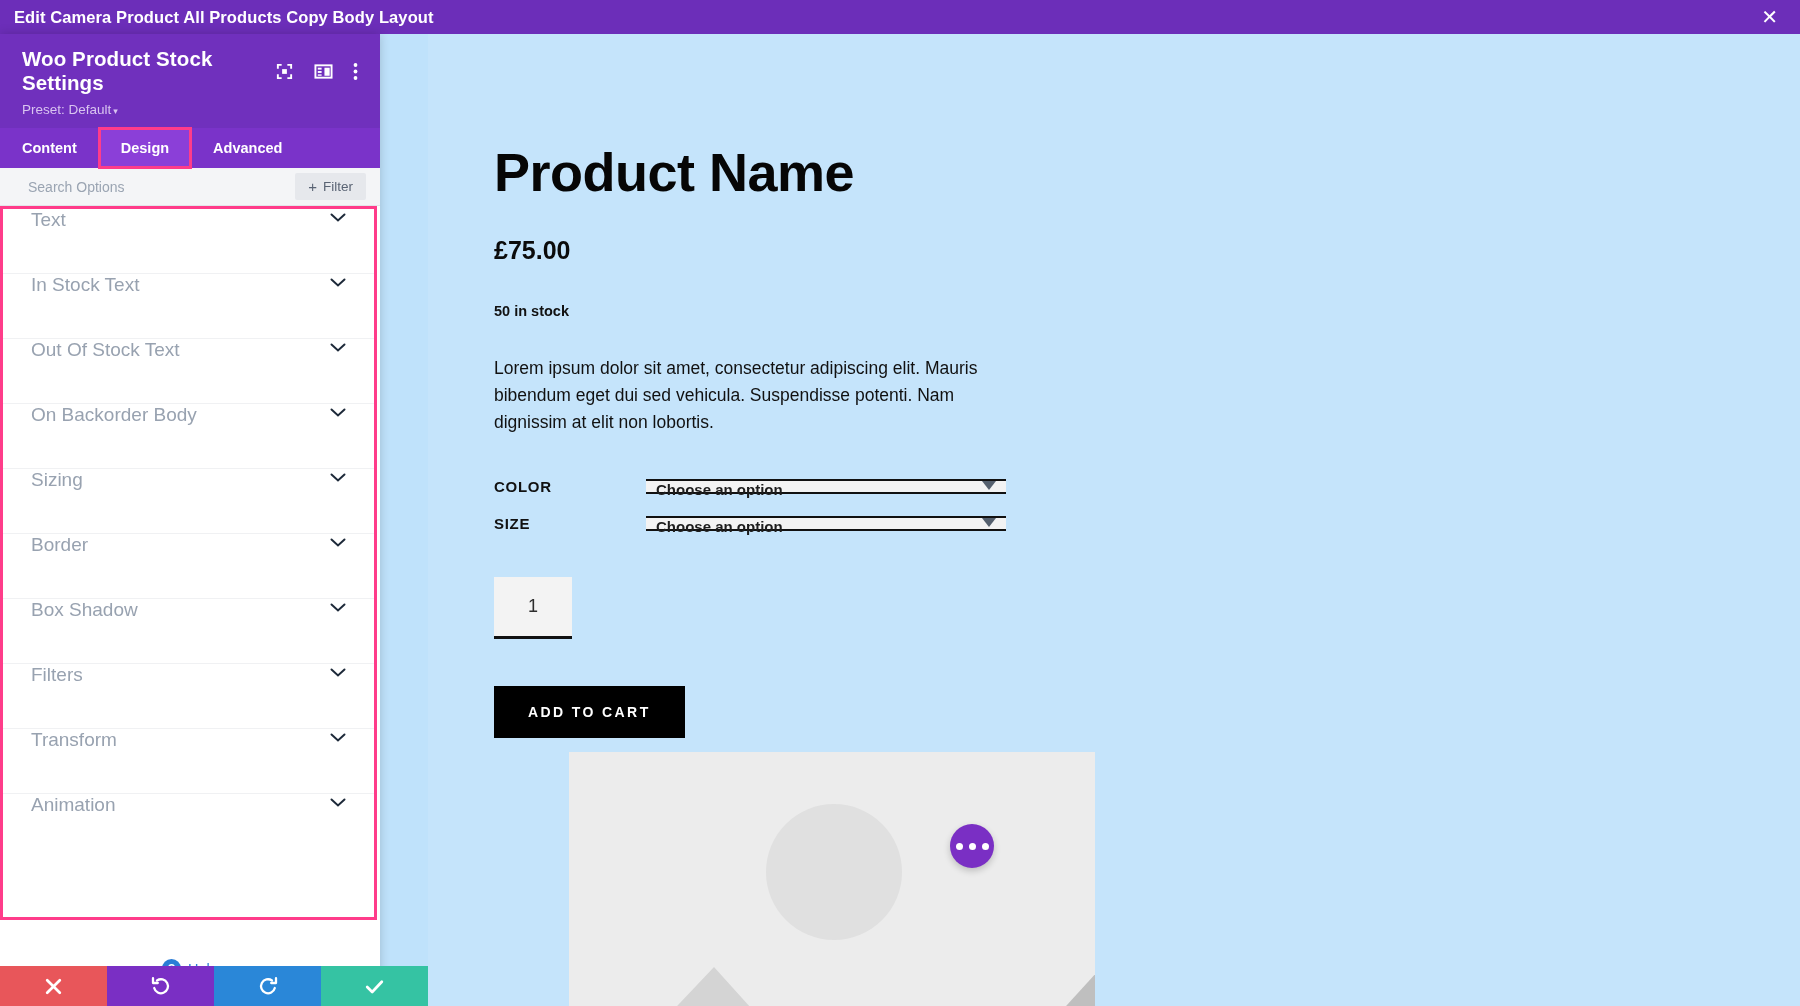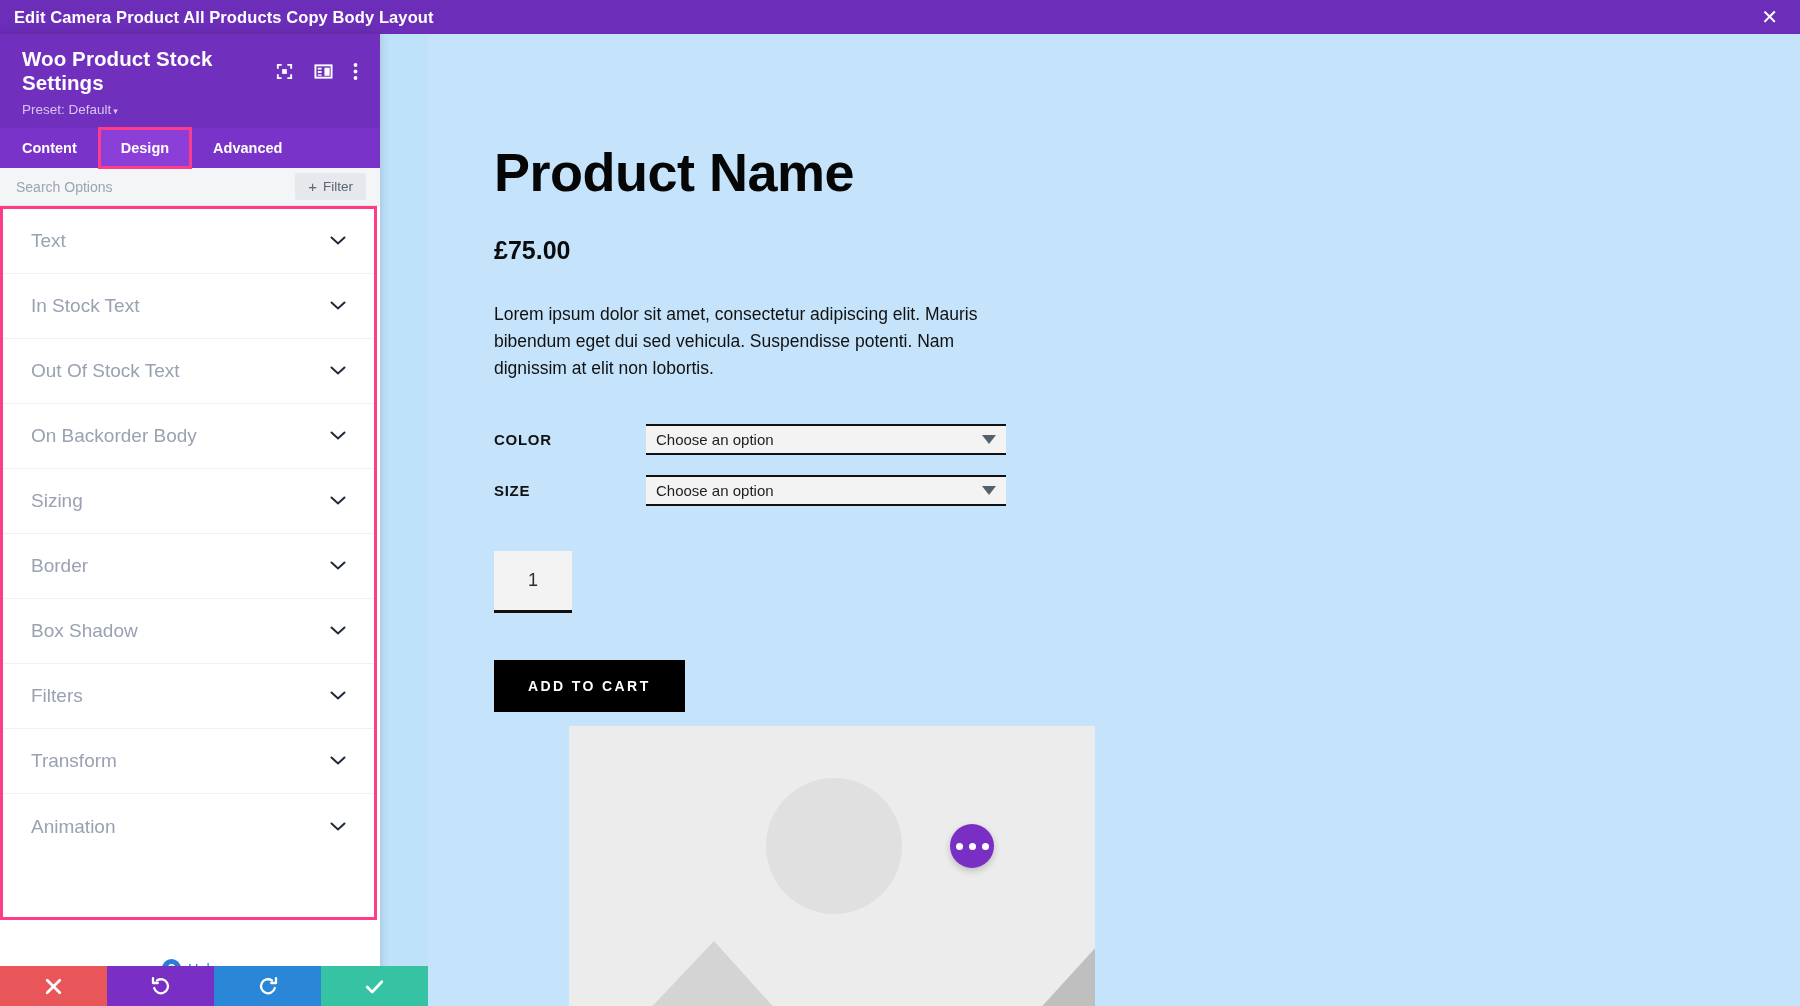--- a/index.html
+++ b/index.html
@@ -58,21 +58,21 @@
   .tab.active { background: #8b3fd8; }
   .tab.highlight {
     outline: 3px solid #ff3c8a; outline-offset: -2px;
     box-shadow: 0 0 0 1px #ff3c8a;
   }
 
   
   .searchrow {
     display: flex; align-items: center; height: 38px;
     background: #f4f5f7; border-bottom: 1px solid #e3e5e9;
-    padding-left: 16px; padding-right: 4px;
+    padding-left: 28px; padding-right: 4px;
   }
   .search-input {
     border: 0; background: transparent; outline: none;
     font-family: "Liberation Sans", sans-serif;
     font-size: 14px; color: #5a6474; flex: 1; height: 100%;
   }
   .search-input::placeholder { color: #9aa4b2; }
   .filter-btn {
     display: flex; align-items: center; gap: 6px;
     background: #e6e8ec; color: #5a6474; font-size: 13.5px;
@@ -82,21 +82,21 @@
   .filter-btn .plus { font-size: 15px; line-height: 1; }
 
   
   .acc-wrap {
     flex: 1; overflow: hidden; position: relative;
     border: 3px solid #ff3c8a; border-top: 3px solid #ff3c8a;
     margin: 0 3px 0 0;
   }
   .acc-scroll { height: 100%; overflow-y: auto; background: #fff; }
   .acc-item {
-    display: flex; align-items: center; justify-content: space-between;
+    display: flex; align-items: flex-start; justify-content: space-between;
     height: 65px; padding: 0 28px 0 28px;
     border-bottom: 1px solid #f0f1f3; cursor: pointer; background: #fff;
   }
   .acc-item:last-child { border-bottom: 0; }
   .acc-label { font-size: 19px; color: #98a2b0; font-weight: 400; }
   .acc-chevron { color: #1d2939; }
 
   
   .panel-bottom { position: relative; height: 86px; background: #ffffff; }
   .help-link {
@@ -138,25 +138,25 @@
     font-size: 17.5px; color: #111; line-height: 1.55; margin-top: 36px;
     width: 490px;
   }
   .attr-row { display: flex; align-items: center; margin-top: 42px; }
   .attr-row.second { margin-top: 20px; }
   .attr-label {
     width: 152px; font-size: 15px; font-weight: bold;
     color: #111; letter-spacing: .7px;
   }
   .attr-select {
-    width: 360px; height: 31px; background: #f3f3f3;
+    width: 360px; height: 15px; background: #f3f3f3;
     border-top: 2px solid #111; border-bottom: 2px solid #111;
     border-left: 0; border-right: 0;
-    display: flex; align-items: center; padding: 0 10px;
-    font-size: 15px; color: #1d1d1d; cursor: pointer;
+    display: flex; padding: 0 10px;
+    font-size: 15px; color: #1d1d1d; cursor: pointer; font-weight: bold;
   }
   .attr-select .sel-caret {
     margin-left: auto; width: 0; height: 0;
     border-left: 7px solid transparent; border-right: 7px solid transparent;
     border-top: 9px solid #55606e;
   }
   .qty-box {
     margin-top: 45px; width: 78px; height: 62px; background: #f3f3f3;
     border-bottom: 3px solid #111;
     display: flex; align-items: center; justify-content: center;
@@ -361,20 +361,21 @@
     </div>
   </div>
 </div>
 
 <div id="preview">
   <div class="prod-wrap">
 
     <div class="prod-left">
       <div class="prod-title">Product Name</div>
       <div class="prod-price">£75.00</div>
+      <div class="prod-stock">50 in stock</div>
       <div class="prod-desc">Lorem ipsum dolor sit amet, consectetur adipiscing elit. Mauris bibendum eget dui sed vehicula. Suspendisse potenti. Nam dignissim at elit non lobortis.</div>
 
       <div class="attr-row">
         <div class="attr-label">COLOR</div>
         <div class="attr-select">
           <span>Choose an option</span>
           <span class="sel-caret"></span>
         </div>
       </div>
 

